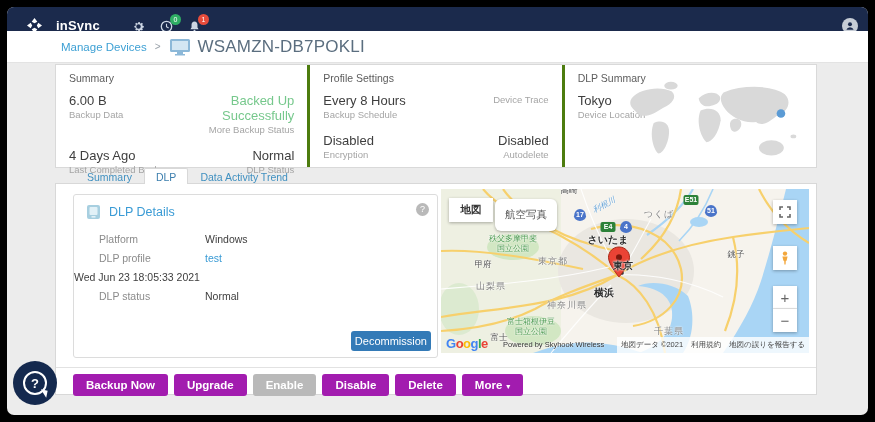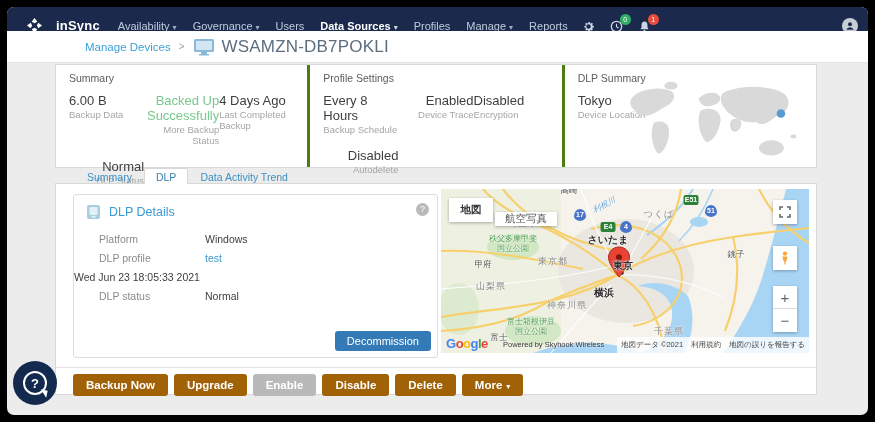--- a/index.html
+++ b/index.html
@@ -16,31 +16,31 @@
   .nav-item.active{color:#fff;font-weight:bold;}
   .nav-item .caret{font-size:8px;margin-left:3px;opacity:.8;}
   .nav-right{margin-left:14px;display:flex;align-items:center;gap:14px;}
   .nav-ico{position:relative;width:14px;height:14px;color:#cdd6e4;}
   .badge{position:absolute;top:-5px;right:-7px;min-width:11px;height:11px;border-radius:6px;color:#fff;font-size:7px;line-height:11px;text-align:center;padding:0 2px;}
   .badge.green{background:#2fae64;}
   .badge.red{background:#e74c3c;}
   .nav-avatar{margin-left:auto;width:16px;height:16px;border-radius:50%;background:#c7cdd6;display:flex;align-items:center;justify-content:center;}
 
   
-  .crumb-bar{position:absolute;left:0;top:24px;width:100%;height:32px;background:#fff;display:flex;align-items:center;padding-left:78px;border-bottom:1px solid #e3e3e3;}
+  .crumb-bar{position:absolute;left:0;top:24px;width:100%;height:32px;background:#fff;display:flex;align-items:center;padding-left:54px;border-bottom:1px solid #e3e3e3;}
   .crumb-link{color:#3da0d4;font-size:11.5px;cursor:pointer;}
   .crumb-sep{color:#9aa2aa;font-size:10px;margin:0 8px;}
   .crumb-title{color:#5b6e7f;font-size:17px;margin-left:7px;letter-spacing:.2px;}
 
   
   .summary-row{position:absolute;left:48px;top:57px;width:762px;height:104px;background:#fff;border:1px solid #d9d9d9;display:flex;}
   .sum-col{flex:1;padding:7px 13px;position:relative;}
   .sum-col + .sum-col{border-left:3px solid #4d7c0f;}
   .sum-title{font-size:10.5px;color:#5c5c5c;margin-bottom:9px;}
-  .stat-grid{display:grid;grid-template-columns:1fr 1fr 1fr;row-gap:13px;}
+  .stat-grid{display:grid;grid-template-columns:1fr 1fr;row-gap:13px;}
   .stat .v{font-size:13px;color:#3e3e3e;}
   .stat .l{font-size:9.5px;color:#a5a5a5;margin-top:1px;}
   .stat.right{text-align:right;}
   .stat .v.green{color:#76c88c;}
   .mini-map{position:absolute;right:6px;top:14px;}
 
   
   .tabs{position:absolute;left:68px;top:161px;display:flex;height:16px;z-index:3;}
   .tab{font-size:10.5px;color:#4090c0;padding:2px 11px;cursor:pointer;border:1px solid transparent;border-bottom:none;}
   .tab.active{background:#fff;border-color:#d8d8d8;color:#3d7fae;border-radius:2px 2px 0 0;position:relative;}
@@ -50,50 +50,50 @@
   .main-panel{position:absolute;left:48px;top:176px;width:762px;height:212px;background:#fff;border:1px solid #d8d8d8;}
   .dlp-box{position:absolute;left:17px;top:10px;width:365px;height:164px;border:1px solid #dcdcdc;border-radius:3px;background:#fff;}
   .dlp-head{display:flex;align-items:center;gap:8px;padding:9px 10px 4px 12px;}
   .dlp-title{color:#3a9bd5;font-size:12.5px;}
   .dlp-help{position:absolute;right:8px;top:8px;width:13px;height:13px;border-radius:50%;background:#b9b9b9;color:#fff;font-size:9px;line-height:13px;text-align:center;cursor:pointer;}
   .dlp-rows{margin-top:6px;}
   .dlp-row{display:flex;font-size:10.5px;line-height:19px;gap:21px;}
   .dlp-row .k{width:110px;padding-left:25px;color:#8b8b8b;}
   .dlp-row .val{color:#3e3e3e;}
   .dlp-row .val.link{color:#3a9bd5;cursor:pointer;}
-  .decommission{position:absolute;right:6px;bottom:6px;background:#337ab7;color:#fff;font-size:11px;padding:4px 12px;border-radius:3px;border:none;cursor:pointer;}
+  .decommission{position:absolute;right:6px;bottom:6px;background:#337ab7;color:#fff;font-size:11px;padding:4px 4px;border-radius:3px;border:none;cursor:pointer;}
 
   
   .gmap{position:absolute;left:385px;top:5px;width:368px;height:164px;overflow:hidden;background:#f6f3ed;text-decoration:underline;}
   .gmap svg.base{position:absolute;left:0;top:0;}
   .map-label{position:absolute;transform:translate(-50%,-50%);white-space:pre-line;text-align:center;pointer-events:none;text-shadow:0 0 2px #fff,0 0 2px #fff;}
   .map-label.city{font-size:10px;font-weight:bold;color:#2e2e2e;}
   .map-label.city-sm{font-size:8.5px;color:#555;}
   .map-label.pref{font-size:9px;color:#848484;letter-spacing:1px;}
   .map-label.park{font-size:8px;color:#4e9b53;line-height:1.25;}
   .map-label.river{font-size:8px;color:#6ba6d8;transform:translate(-50%,-50%) rotate(-28deg);font-style:italic;}
   .shield{position:absolute;transform:translate(-50%,-50%);color:#fff;font-size:7px;font-weight:bold;text-align:center;}
   .shield.blue{width:12px;height:12px;line-height:12px;border-radius:50% 50% 50% 50%/60% 60% 40% 40%;background:#4a74c9;}
   .shield.green{width:15px;height:10px;line-height:10px;border-radius:2px;background:#2c8138;}
   .map-btn{position:absolute;background:#fff;color:#333;font-size:10.5px;display:flex;align-items:center;justify-content:center;box-shadow:0 1px 3px rgba(0,0,0,.3);cursor:pointer;}
   .btn-maptype{left:8px;top:9px;width:44px;height:24px;font-weight:bold;}
-  .btn-sat{left:54px;top:23px;width:62px;height:14px;color:#565656;}
+  .btn-sat{left:54px;top:10px;width:62px;height:32px;color:#565656;border-radius:6px;}
   .btn-full{left:332px;top:11px;width:24px;height:24px;}
   .btn-peg{left:332px;top:57px;width:24px;height:24px;}
   .btn-zin{left:332px;top:97px;width:24px;height:23px;font-size:15px;color:#666;border-bottom:1px solid #e6e6e6;}
   .btn-zout{left:332px;top:120px;width:24px;height:23px;font-size:15px;color:#666;}
   .gattr{position:absolute;right:0;bottom:0;display:flex;font-size:7.5px;color:#444;}
   .gattr span{background:rgba(255,255,255,.8);padding:3px 4px;cursor:pointer;}
   .glogo{position:absolute;left:5px;bottom:2px;font-size:13px;font-weight:bold;letter-spacing:-.5px;cursor:pointer;}
   .powered{position:absolute;left:62px;bottom:4px;font-size:7.5px;color:#333;text-shadow:0 0 2px #fff;}
 
   
   .panel-divider{position:absolute;left:0;right:0;top:183px;border-top:1px solid #e2e2e2;}
   .actions{position:absolute;left:17px;top:190px;display:flex;gap:6px;}
-  .act-btn{background:#a16207;color:#fff;font-size:11.5px;font-weight:bold;padding:5px 13px;border-radius:3px;border:none;cursor:pointer;white-space:nowrap;}
+  .act-btn{background:#a21caf;color:#fff;font-size:11.5px;font-weight:bold;padding:5px 13px;border-radius:3px;border:none;cursor:pointer;white-space:nowrap;}
   .act-btn.disabled{background:#b9b9b9;cursor:default;}
   .act-btn .caret{font-size:8px;margin-left:4px;}
 
   
   .help-fab{position:absolute;left:6px;top:354px;width:44px;height:44px;border-radius:50%;background:#14294e;display:flex;align-items:center;justify-content:center;cursor:pointer;z-index:5;}
   .help-bubble{width:24px;height:24px;border:2px solid #fff;border-radius:50%;color:#fff;font-size:13px;font-weight:bold;display:flex;align-items:center;justify-content:center;position:relative;}
   .help-bubble:after{content:"";position:absolute;right:-2px;bottom:-4px;width:0;height:0;border-left:7px solid transparent;border-top:7px solid #fff;transform:rotate(12deg);}
 </style>
 </head>
 <body>
@@ -102,29 +102,20 @@
 <div class="app">
 
   <div class="nav">
     <svg class="logo" viewBox="0 0 16 16">
       <path fill="#fff" d="M8 0 L11 4 L8 5.5 L5 4 Z"></path>
       <path fill="#fff" d="M16 8 L12 11 L10.5 8 L12 5 Z"></path>
       <path fill="#fff" d="M8 16 L5 12 L8 10.5 L11 12 Z"></path>
       <path fill="#fff" d="M0 8 L4 5 L5.5 8 L4 11 Z"></path>
     </svg>
     <span class="brand">inSync</span>
-    <div class="nav-items" id="nav-items">
-          <span class="nav-item">Availability<span class="caret">▾</span></span>
-          <span class="nav-item">Governance<span class="caret">▾</span></span>
-          <span class="nav-item">Users</span>
-          <span class="nav-item active">Data Sources<span class="caret">▾</span></span>
-          <span class="nav-item">Profiles</span>
-          <span class="nav-item">Manage<span class="caret">▾</span></span>
-          <span class="nav-item">Reports</span>
-        </div>
     <div class="nav-right">
       <span class="nav-ico">
         <svg viewBox="0 0 16 16" width="13" height="13">
               <path fill="#cdd6e4" d="M8 5.2A2.8 2.8 0 1 0 8 10.8 2.8 2.8 0 0 0 8 5.2zm6.5 3.9-1.5.4c-.1.4-.2.7-.4 1l.8 1.3-1.2 1.2-1.3-.8c-.3.2-.6.3-1 .4l-.4 1.5H7.9l-.4-1.5c-.4-.1-.7-.2-1-.4l-1.3.8L4 11.8l.8-1.3c-.2-.3-.3-.6-.4-1L2.9 9V7.4l1.5-.4c.1-.4.2-.7.4-1L4 4.7 5.2 3.5l1.3.8c.3-.2.6-.3 1-.4L7.9 2.4h1.6l.4 1.5c.4.1.7.2 1 .4l1.3-.8 1.2 1.2-.8 1.3c.2.3.3.6.4 1l1.5.4z"></path>
               <circle cx="8" cy="8" r="1.6" fill="#1b2a4c"></circle>
             </svg>
       </span>
       <span class="nav-ico">
         <svg viewBox="0 0 14 14" width="13" height="13">
               <circle cx="7" cy="7" r="5.6" fill="none" stroke="#cdd6e4" stroke-width="1.4"></circle>
@@ -183,21 +174,20 @@
           </div>
     </div>
     <div class="sum-col">
       <div class="sum-title">Profile Settings</div>
       <div class="stat-grid" id="stats-1">
             <div class="stat">
               <div class="v">Every 8 Hours</div>
               <div class="l">Backup Schedule</div>
             </div>
             <div class="stat right">
-              <div class="v">Enabled</div>
               <div class="l">Device Trace</div>
             </div>
             <div class="stat">
               <div class="v">Disabled</div>
               <div class="l">Encryption</div>
             </div>
             <div class="stat right">
               <div class="v">Disabled</div>
               <div class="l">Autodelete</div>
             </div>

